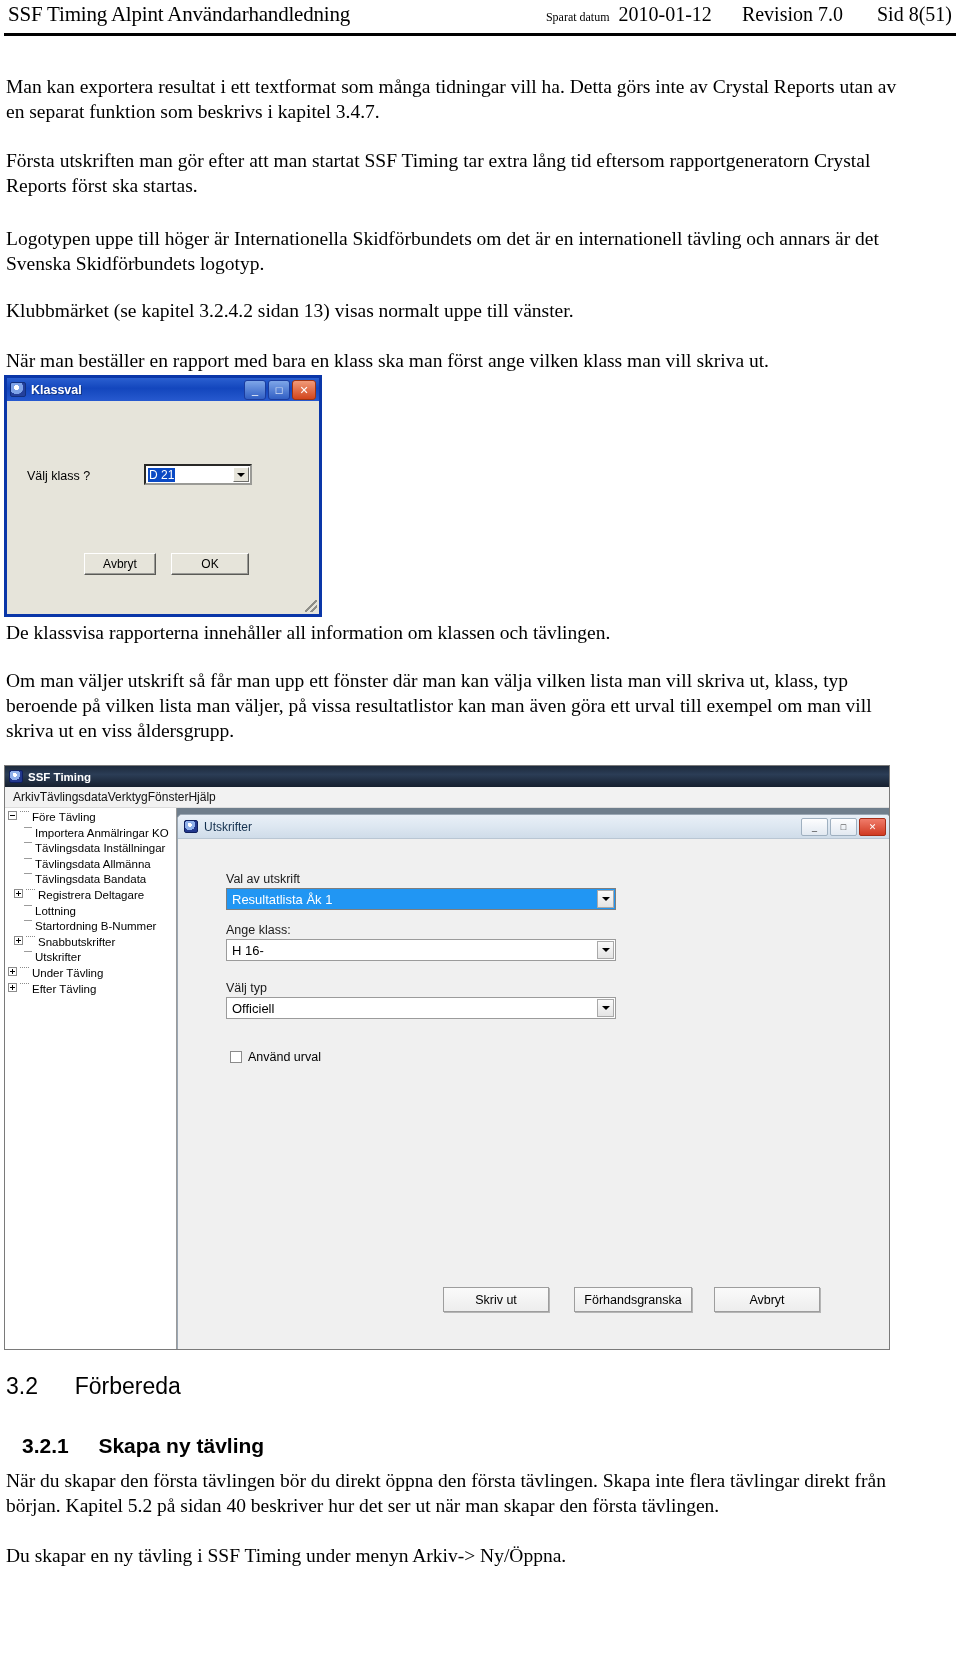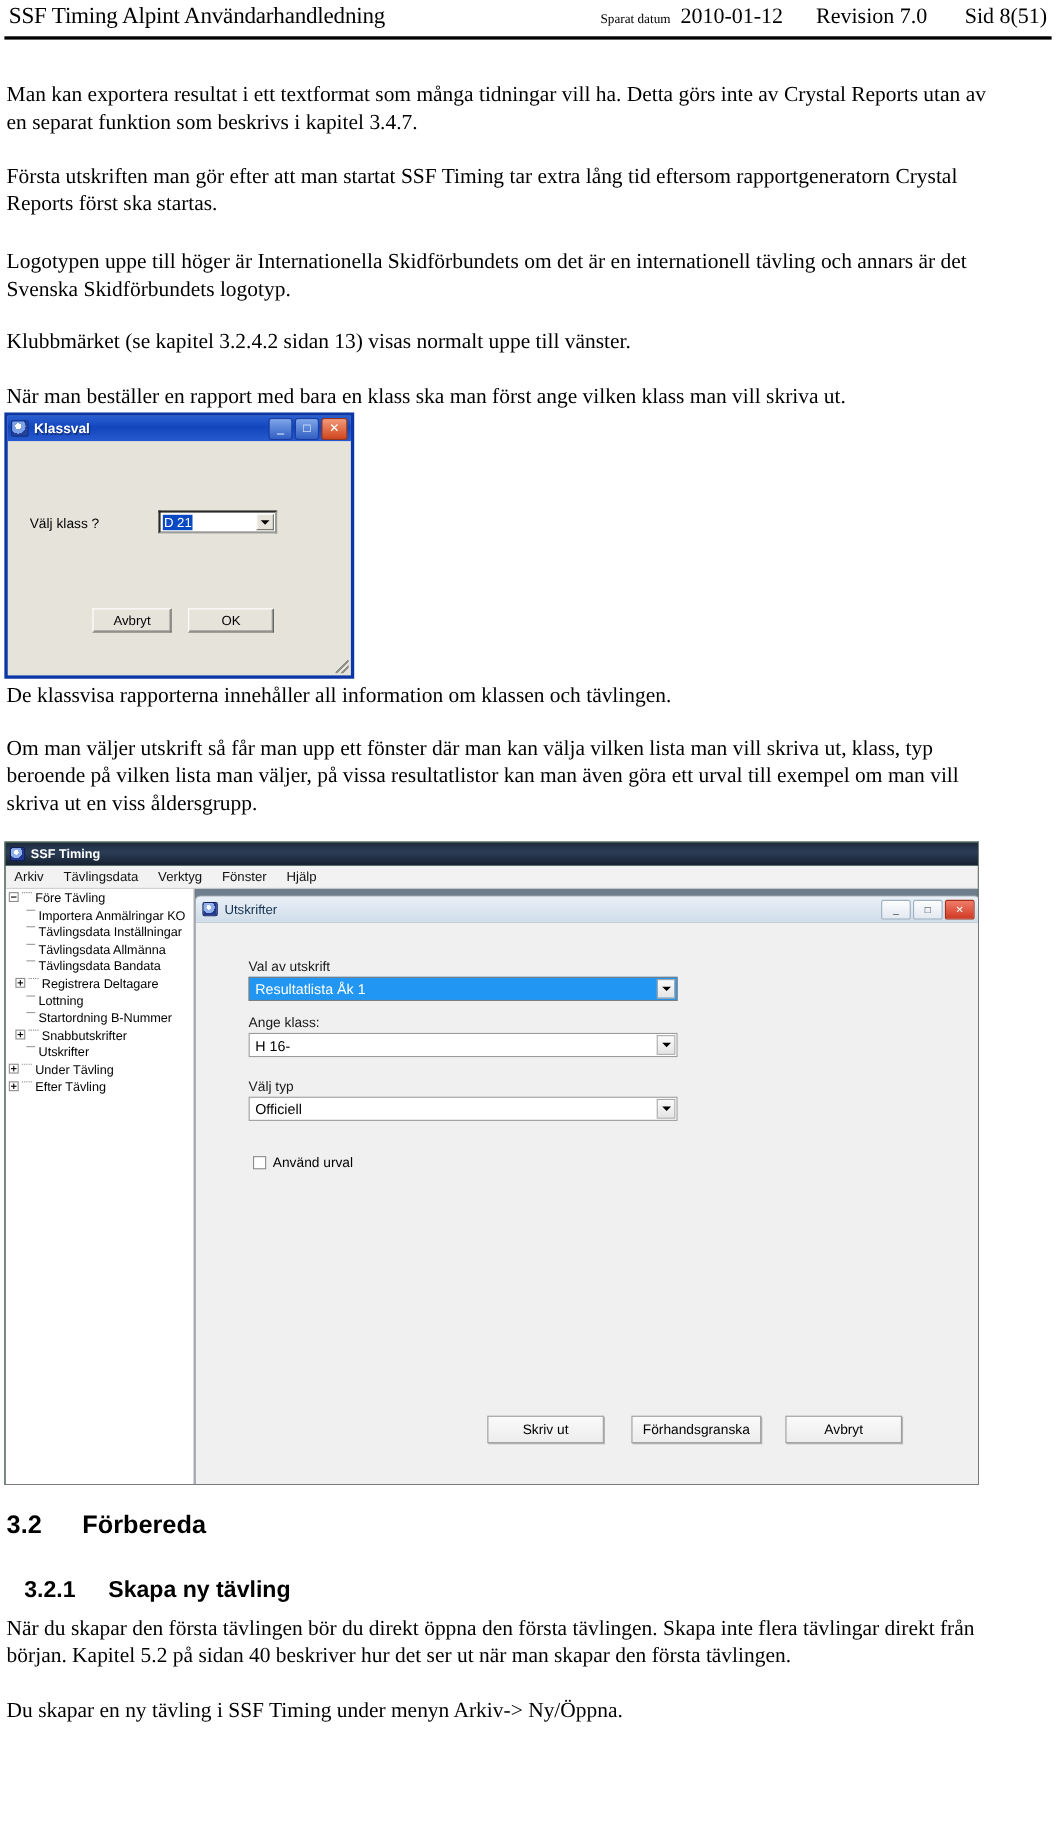--- a/index.html
+++ b/index.html
@@ -185,21 +185,21 @@
     width: 12px; height: 12px;
     background:
       linear-gradient(135deg, transparent 45%, #8e8e88 45% 55%, transparent 55%),
       linear-gradient(135deg, transparent 70%, #8e8e88 70% 80%, transparent 80%);
   }
 
   
   .ssfwin {
     left: 4px; top: 765px;
     width: 886px; height: 585px;
-    background: #14532d;
+    background: #c4b5fd;
     border: 1px solid #7a7a7a;
     box-sizing: border-box;
     overflow: hidden;
   }
   .ssf-titlebar {
     height: 21px;
     background: linear-gradient(180deg,#1d2a3c 0%, #2b3d56 40%, #16202f 100%);
     display: flex; align-items: center;
     padding-left: 4px;
   }
@@ -217,21 +217,20 @@
     font-size: 11.5px;
     font-weight: bold;
   }
   .ssf-menubar {
     height: 20px;
     background: #f2f2f2;
     border-bottom: 1px solid #dcdcdc;
     display: flex;
     align-items: center;
     padding-left: 8px;
-    gap: 18px;
   }
   .ssf-menuitem {
     font-family: "Liberation Sans", sans-serif;
     font-size: 12px;
     color: #111;
   }
   .ssf-client {
     position: relative;
     height: calc(100% - 41px);
     background: #6f7e8c;
@@ -401,21 +400,21 @@
     font-family: "Liberation Sans", sans-serif;
     font-size: 12.5px;
     display: flex; align-items: center; justify-content: center;
     box-sizing: border-box;
   }
 
   
   .h2 {
     position: absolute;
     font-family: "Liberation Sans", sans-serif;
-    font-weight: bold;
+    font-weight: normal;
     font-size: 23px;
     color: #000;
     white-space: nowrap;
   }
   .h3 {
     position: absolute;
     font-family: "Liberation Sans", sans-serif;
     font-weight: bold;
     font-size: 21px;
     color: #000;

